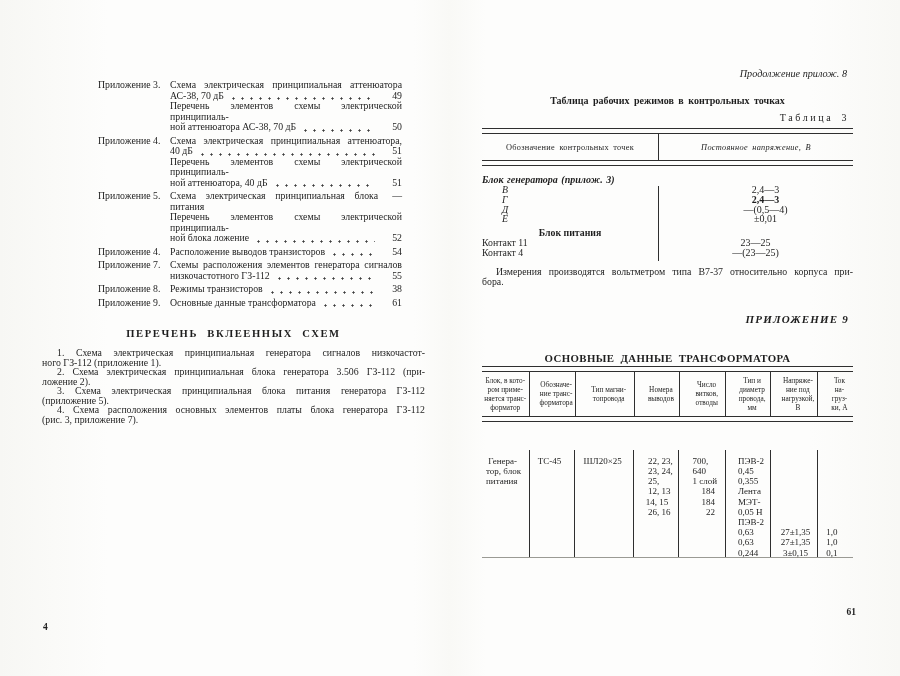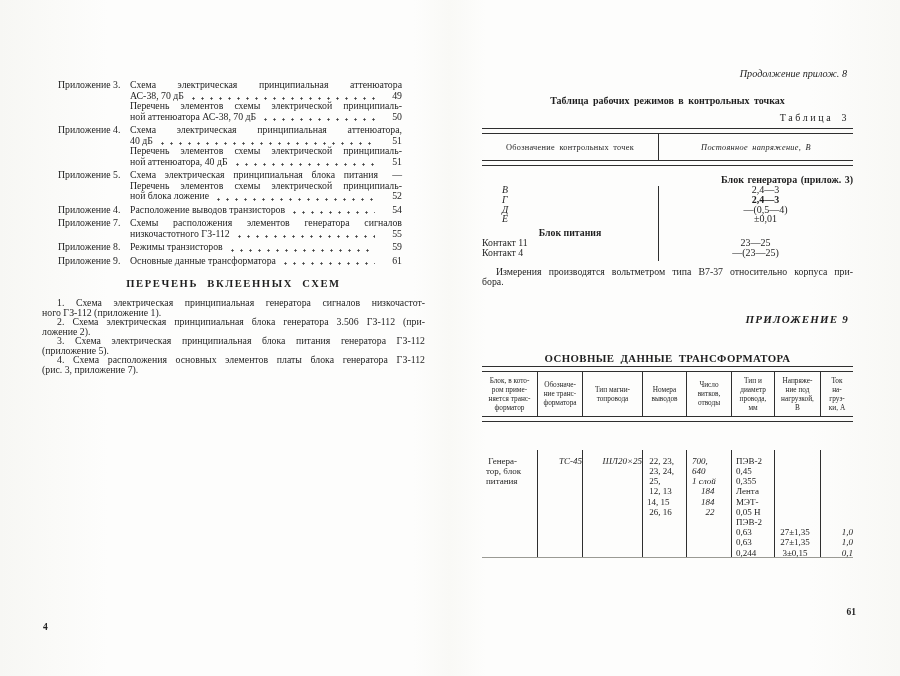--- a/index.html
+++ b/index.html
@@ -9,74 +9,74 @@
     background:linear-gradient(90deg,#f7f7f4 0%,#fdfdfc 12%,#fdfdfc 46%,#f9f9f6 50%,#fdfdfc 54%,#fdfdfc 90%,#f8f8f5 100%);
     color:#1e1e1e;
     font-family:"Liberation Serif","DejaVu Serif",serif;
   }
 
   
   .page-left{position:absolute;left:42px;top:78px;width:383px;}
   .toc{margin-left:16px;width:344px;padding-top:2px;}
   .toc-line{display:flex;align-items:baseline;font-size:9.8px;line-height:10.5px;}
   .toc-line.gs{margin-top:3px;}
-  .toc-label{flex:0 0 72px;white-space:nowrap;}
+  .toc-label{flex:0 0 72px;white-space:nowrap;margin-left:40px;}
   .toc-text{white-space:nowrap;}
   .toc-text.jt{flex:1;white-space:normal;text-align:justify;text-align-last:justify;}
   .leader{flex:1;align-self:flex-end;height:3px;margin:0 3px 1px 5px;
     background-image:radial-gradient(circle,#3d3d3d 0.9px,rgba(0,0,0,0) 1.25px);
     background-size:9px 3px;background-repeat:repeat-x;}
   .toc-page{flex:0 0 24px;text-align:right;white-space:nowrap;}
-  .schemes-heading{margin:12px 0 0 0;font-size:10.6px;font-weight:bold;text-align:center;
+  .schemes-heading{margin:20px 0 0 0;font-size:10.6px;font-weight:bold;text-align:center;
     letter-spacing:1.6px;word-spacing:5px;}
   .schemes{margin-top:9px;}
   .s-line{font-size:9.8px;line-height:9.5px;margin:0;}
   .s-line.first{padding-left:15px;text-align:justify;text-align-last:justify;}
   .pageno-left{position:absolute;left:43px;top:622px;font-size:9.5px;font-weight:bold;}
 
   
   .page-right{position:absolute;left:482px;top:68px;width:371px;}
   .continuation{font-style:italic;font-size:10.2px;text-align:right;padding-right:6px;line-height:12px;}
   .t3-caption{margin-top:15px;font-weight:bold;font-size:10px;text-align:center;word-spacing:2px;line-height:12px;}
   .t3-label{margin-top:5px;font-size:10px;text-align:right;padding-right:4px;letter-spacing:2.6px;word-spacing:3px;line-height:12px;}
   .rule2{height:4px;border-top:1px solid #2f2f2f;border-bottom:1px solid #2f2f2f;}
   .t3 .rule2.top{margin-top:4px;}
   .t3-header{display:flex;height:26px;}
   .t3-hcell{display:flex;align-items:center;justify-content:center;text-align:center;
     font-size:8.3px;letter-spacing:.3px;word-spacing:2px;}
   .t3-hcell.left{flex:0 0 176px;border-right:1px solid #2f2f2f;}
   .t3-hcell.right{flex:1;font-style:italic;}
-  .t3-section{margin-top:8px;font-weight:bold;font-size:10px;text-align:right;word-spacing:1px;line-height:11px;}
+  .t3-section{margin-top:8px;font-weight:bold;font-size:10px;text-align:left;word-spacing:1px;line-height:11px;font-style:italic;}
   .t3-body{position:relative;padding-bottom:3px;}
   .t3-divider{position:absolute;left:176px;top:1px;bottom:0;width:1px;background:#2f2f2f;}
   .t3-row{display:flex;align-items:baseline;font-size:9.8px;line-height:9.8px;}
   .t3-point{flex:0 0 176px;}
   .t3-point.letter{padding-left:20px;font-style:italic;}
   .t3-val{flex:1;text-align:center;font-size:10px;}
   .t3-val.emph{font-weight:bold;}
   .t3-sub{width:176px;margin-top:3px;font-weight:bold;font-size:9.8px;text-align:center;line-height:11px;}
   .note{margin:0;font-size:9.8px;line-height:10px;}
   .note.first{margin-top:6px;padding-left:14px;text-align:justify;text-align-last:justify;}
   .appendix9{margin-top:26px;font-size:11px;font-weight:bold;font-style:italic;
     letter-spacing:1.2px;text-align:right;padding-right:4px;line-height:13px;}
   .tt-title{margin-top:26px;font-size:10.8px;font-weight:bold;text-align:center;
     letter-spacing:.4px;word-spacing:3px;line-height:12px;}
   .tt{margin-top:2px;width:371px;}
-  .tt-head,.tt-bodyrow{display:flex;}
+  .tt-head,.tt-bodyrow{display:flex;gap:8px;}
   .tt-head .c{display:flex;align-items:center;justify-content:center;text-align:center;
     height:44px;box-sizing:border-box;border-right:1px solid #2f2f2f;
     font-size:7.3px;line-height:9px;white-space:pre;}
   .tt-head .c.last,.tt-bodyrow .c.last{border-right:none;}
   .tt-bodyrow{border-bottom:1px solid #9a9a94;}
   .tt-bodyrow .c{height:107px;box-sizing:border-box;border-right:1px solid #2f2f2f;
     font-size:9px;line-height:10.2px;white-space:pre;padding-top:6px;margin-top:28px;}
   .w1{width:56px;} .w2{width:45px;} .w3{width:60px;} .w4{width:44px;}
   .w5{width:45px;} .w6{width:43px;} .w7{width:46px;} .w8{width:32px;}
-  .tt-bodyrow .pl4{padding-left:4px;} .tt-bodyrow .pl5{padding-left:5px;font-style:italic;}
-  .tt-bodyrow .ctr{text-align:right;font-style:italic;} .tt-bodyrow .rgt{text-align:center;padding-right:5px;}
+  .tt-bodyrow .pl4{padding-left:4px;} .tt-bodyrow .pl5{padding-left:5px;}
+  .tt-bodyrow .ctr{text-align:left;} .tt-bodyrow .rgt{text-align:center;padding-right:5px;}
   .pageno-right{position:absolute;left:836px;top:607px;width:20px;text-align:right;font-size:9.5px;font-weight:bold;}
 </style>
 </head>
 <body>
 
 <div class="canvas">
 
   <div class="page-left">
 
     <div class="toc">
@@ -148,21 +148,21 @@
       <div class="toc-line">
         <span class="toc-label"></span>
           <span class="toc-text">низкочастотного ГЗ-112</span>
           <span class="leader"></span>
           <span class="toc-page">55</span>
       </div>
       <div class="toc-line gs">
         <span class="toc-label">Приложение 8.</span>
           <span class="toc-text">Режимы транзисторов</span>
           <span class="leader"></span>
-          <span class="toc-page">59</span>
+          <span class="toc-page">38</span>
       </div>
       <div class="toc-line gs">
         <span class="toc-label">Приложение 9.</span>
           <span class="toc-text">Основные данные трансформатора</span>
           <span class="leader"></span>
           <span class="toc-page">61</span>
       </div>
     </div>
 
     <div class="schemes-heading">ПЕРЕЧЕНЬ ВКЛЕЕННЫХ СХЕМ</div>

